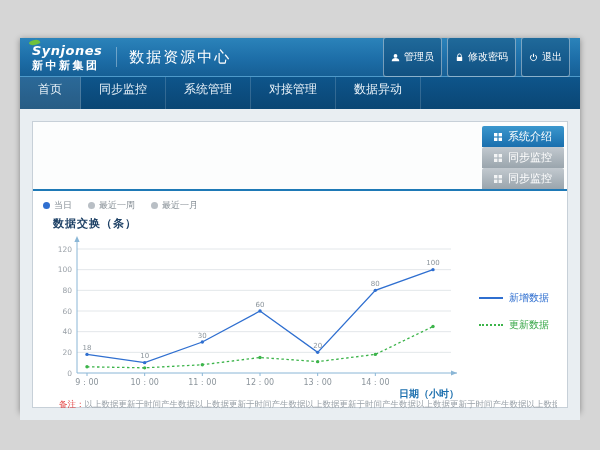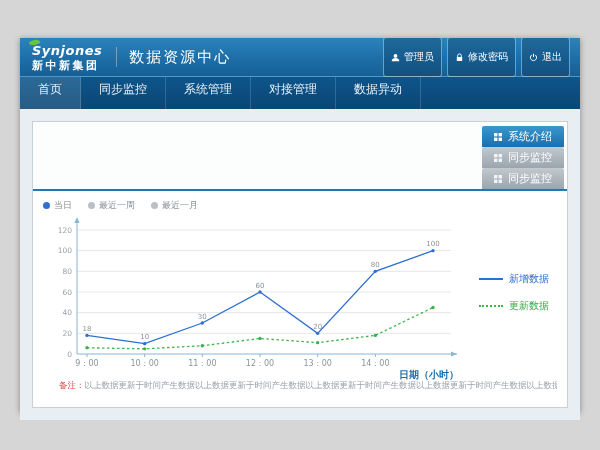--- a/index.html
+++ b/index.html
@@ -178,20 +178,21 @@
           <div class="flt">
             <span class="fdot"></span>
             <span>最近一周</span>
           </div>
           <div class="flt">
             <span class="fdot"></span>
             <span>最近一月</span>
           </div>
         </div>
 
+        <div class="y-label">数据交换（条）</div>
 
         <div class="chart-row">
           <svg id="chart-svg" viewBox="0 0 432 168" width="432" height="168">
               <text x="29" y="144.5" text-anchor="end" font-size="7.5" fill="#9aa1a8">0</text>
               <line x1="34" y1="121.33333333333334" x2="408" y2="121.33333333333334" stroke="#e3e7ea" stroke-width="1"></line>
               <text x="29" y="123.83333333333334" text-anchor="end" font-size="7.5" fill="#9aa1a8">20</text>
               <line x1="34" y1="100.66666666666667" x2="408" y2="100.66666666666667" stroke="#e3e7ea" stroke-width="1"></line>
               <text x="29" y="103.16666666666667" text-anchor="end" font-size="7.5" fill="#9aa1a8">40</text>
               <line x1="34" y1="80" x2="408" y2="80" stroke="#e3e7ea" stroke-width="1"></line>
               <text x="29" y="82.5" text-anchor="end" font-size="7.5" fill="#9aa1a8">60</text>

